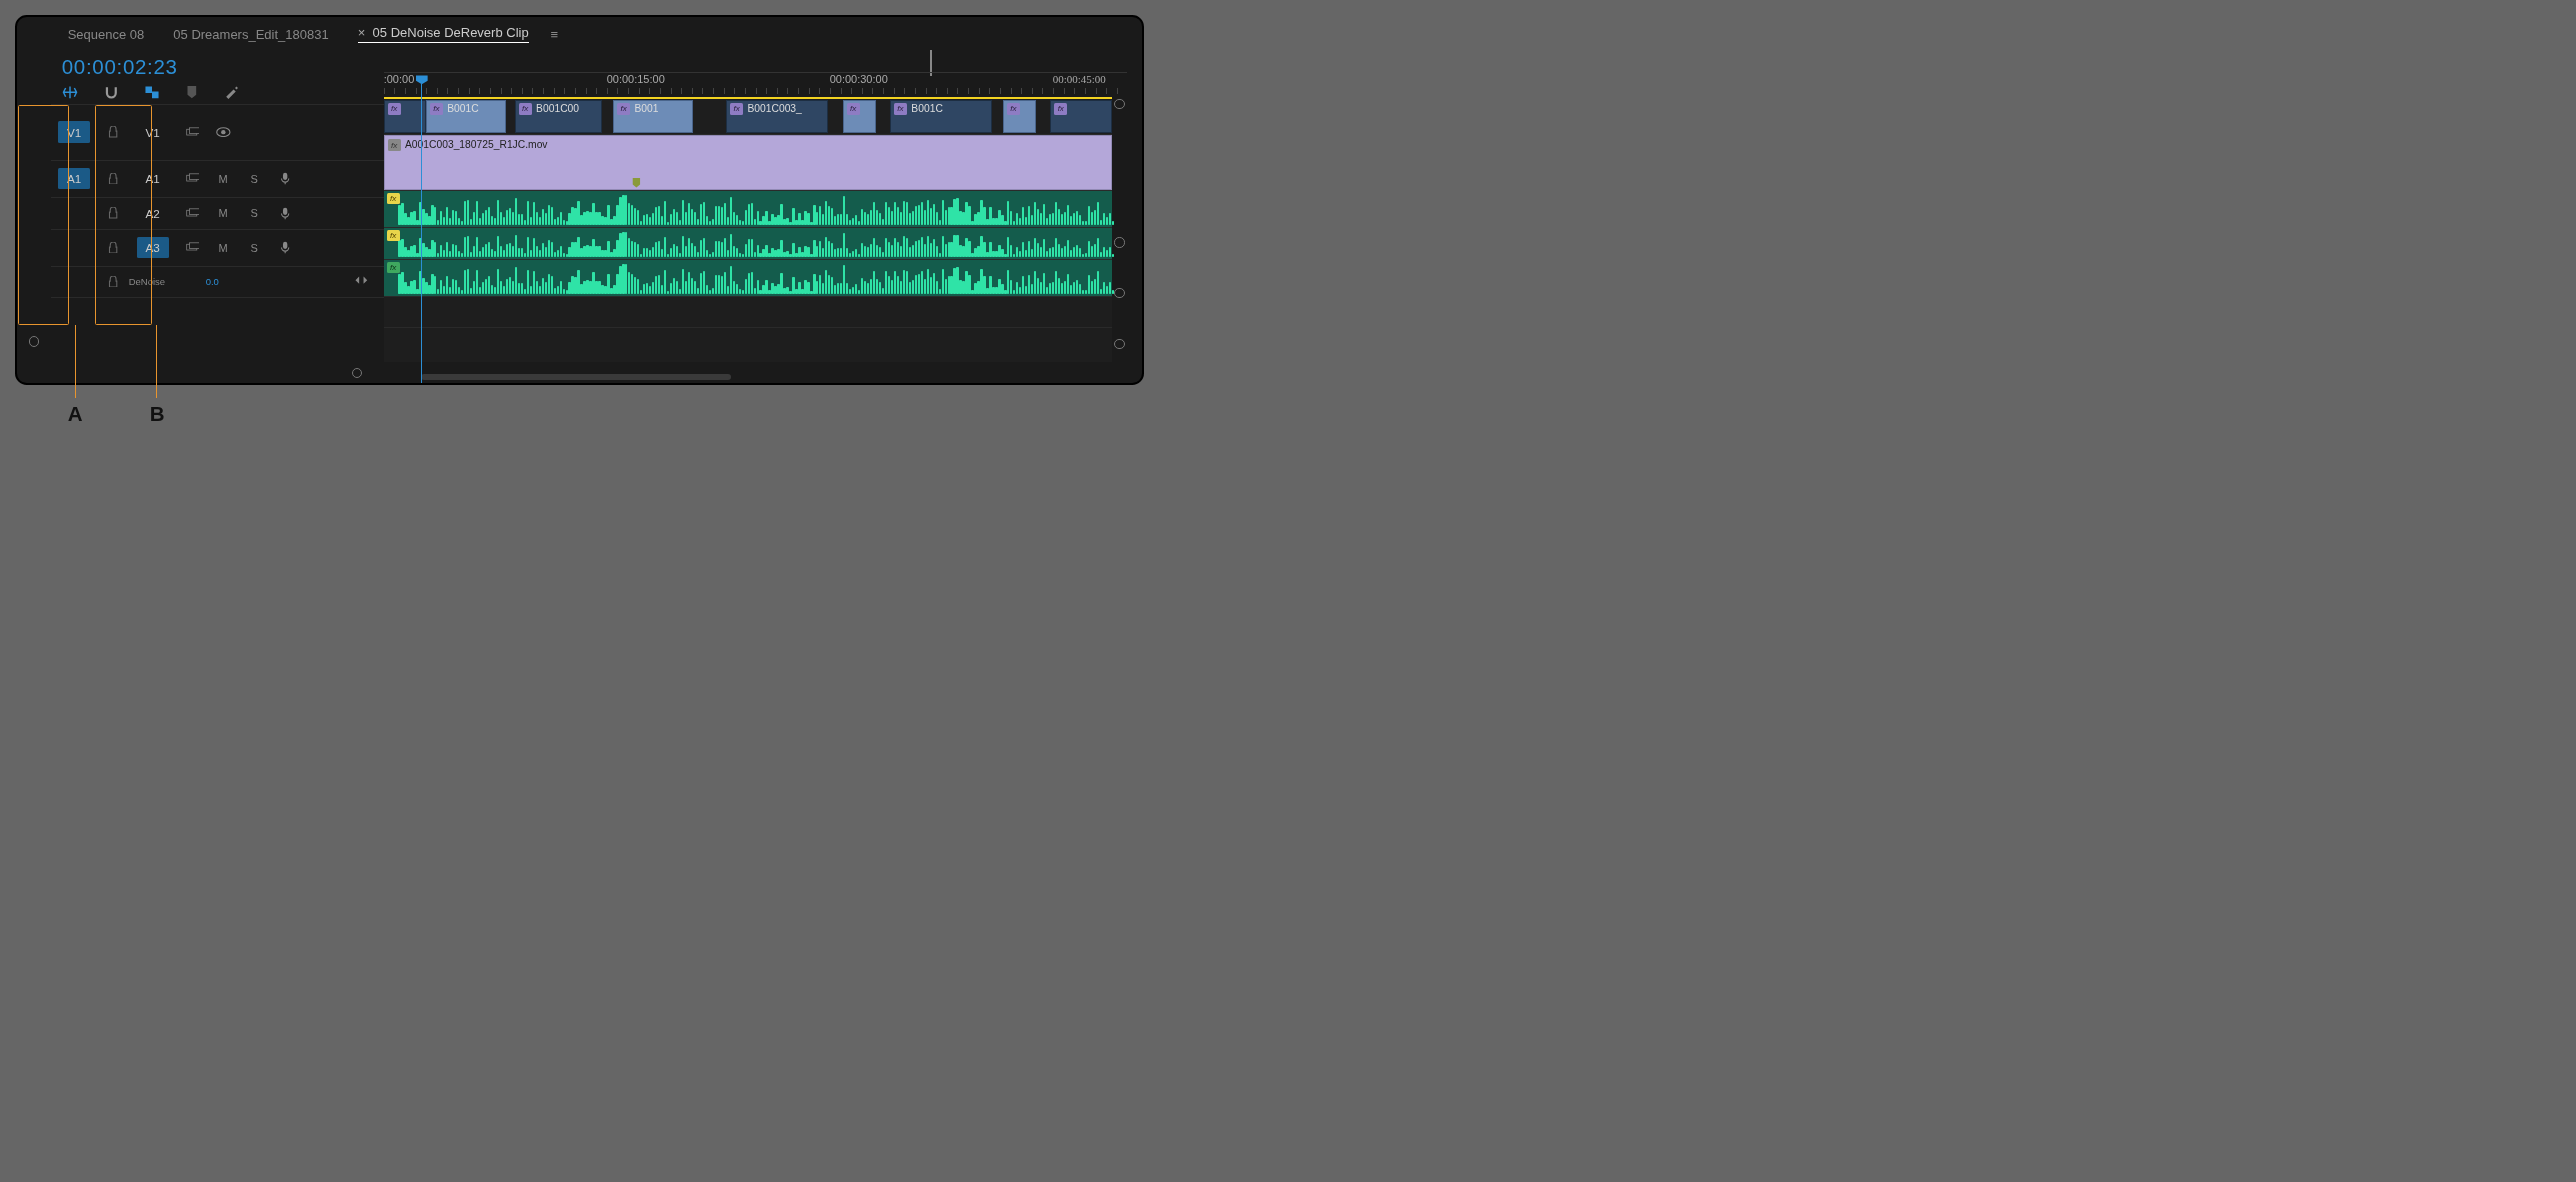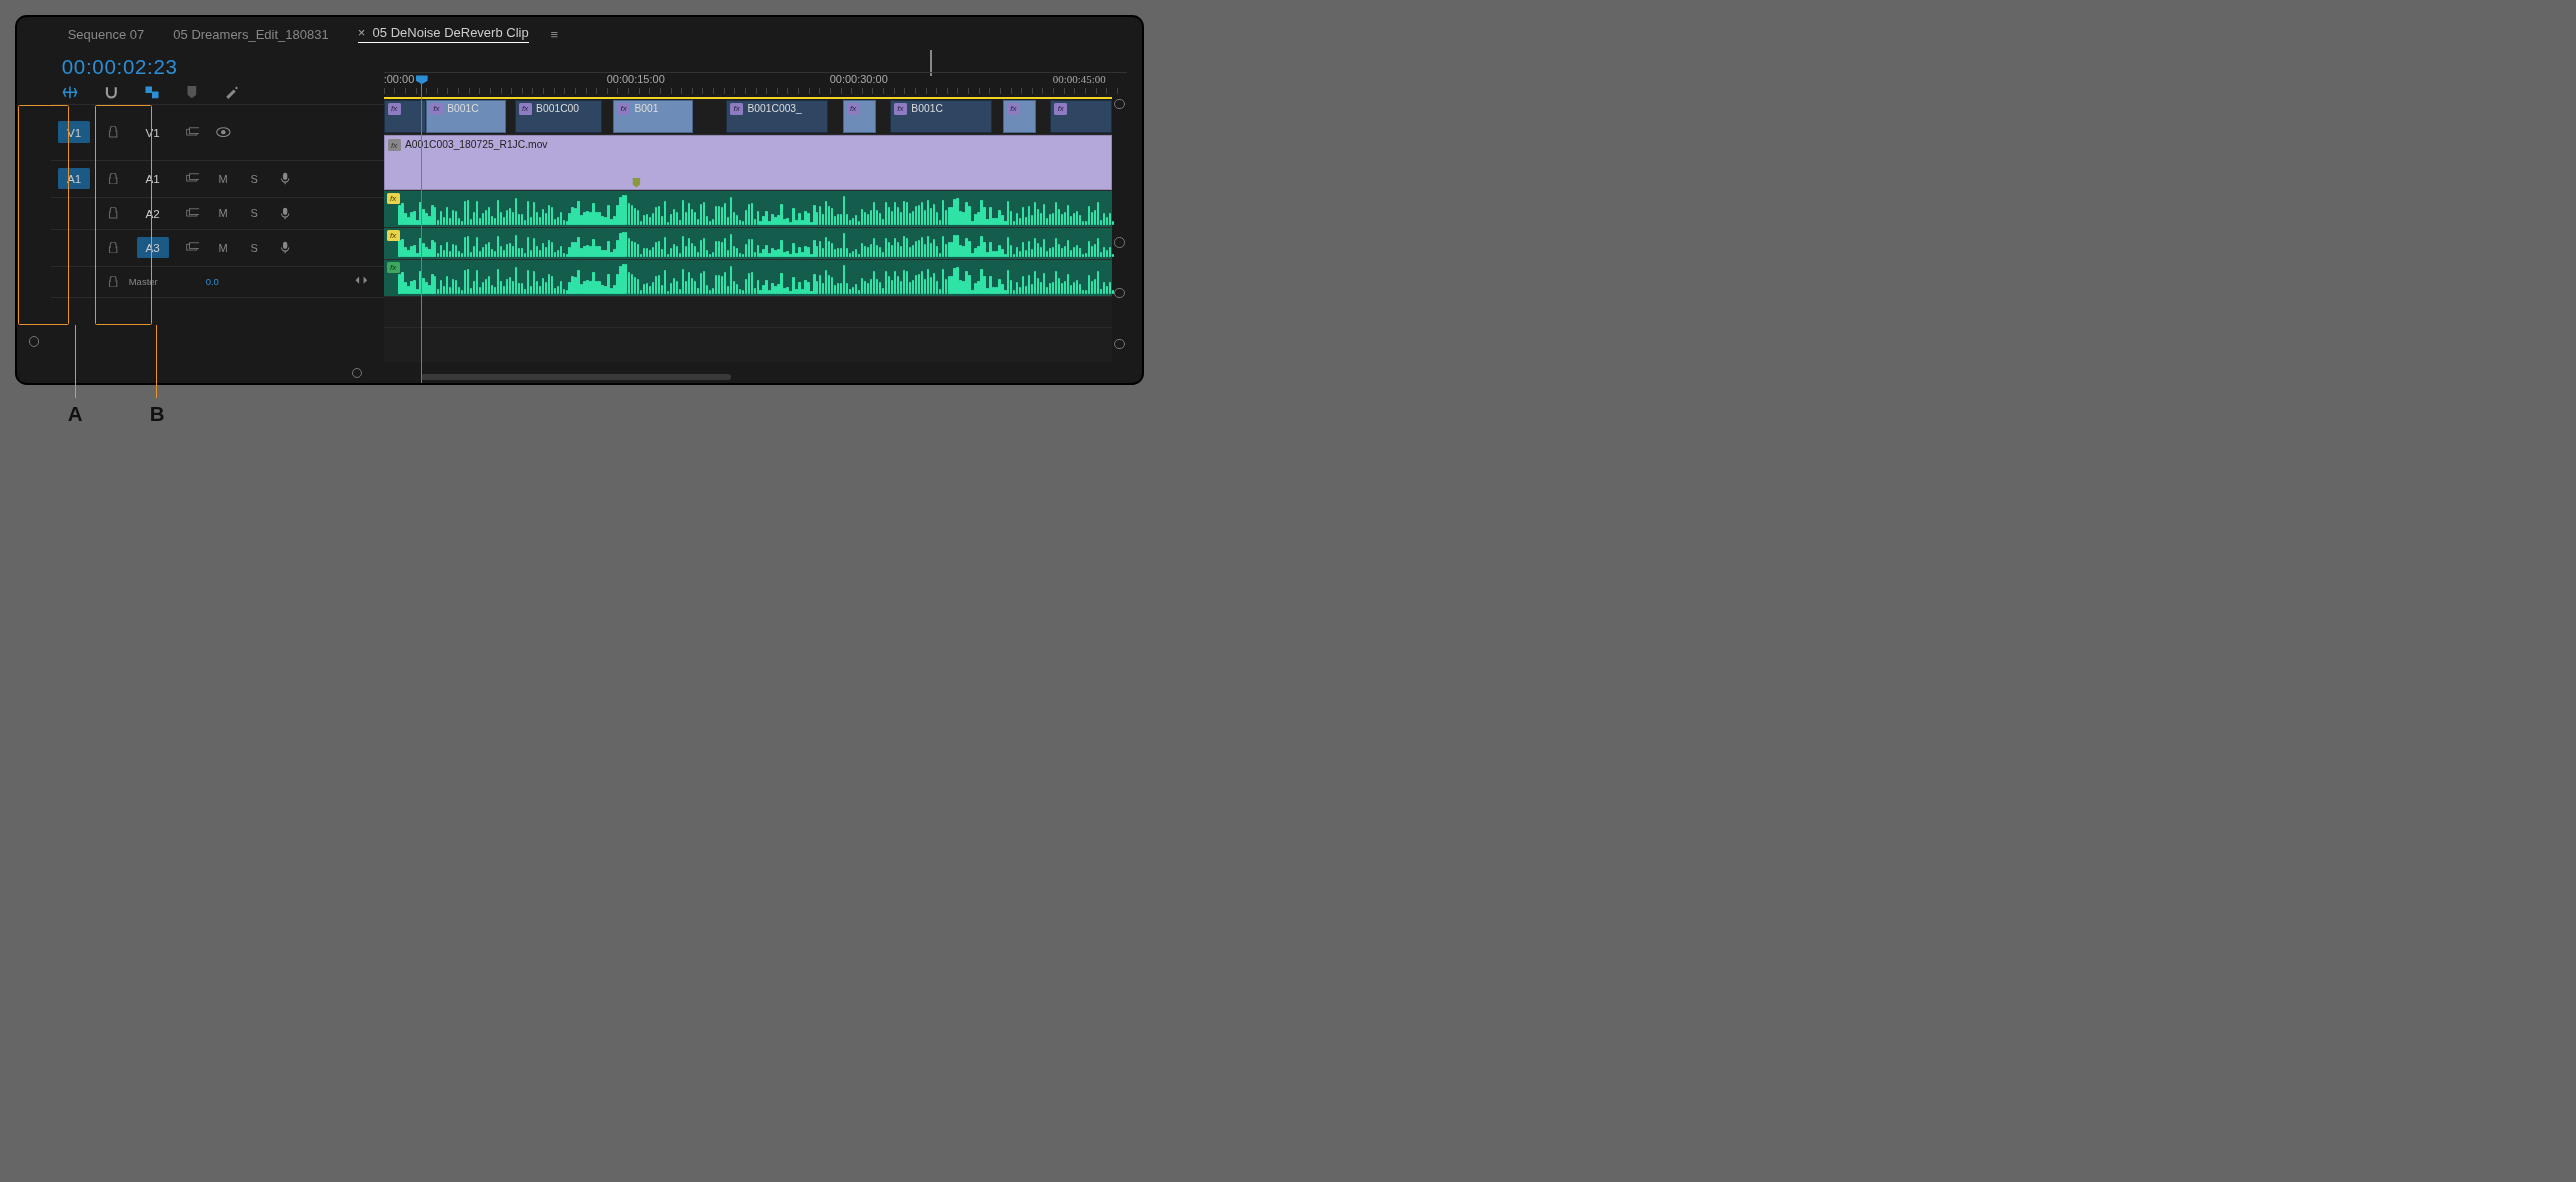--- a/index.html
+++ b/index.html
@@ -174,21 +174,21 @@
 .callouts .line{ position:absolute; width:1.5px; background:#e8952e; top:-60px; height:73px;}
 .callouts .lab{ position:absolute; top:17.6px; font-size:20.5px; font-weight:700; color:#111;}
 </style>
 </head>
 <body>
 
 <div class="panel">
 
   <div class="tabs">
     <div class="tab">
-      <span>Sequence 07</span>
+      <span>Sequence 08</span>
     </div>
     <div class="tab">
       <span>05 Dreamers_Edit_180831</span>
     </div>
     <div class="tab active">
       <span class="tab-close">×</span>
       <span>05 DeNoise DeReverb Clip</span>
     </div>
     <span class="tab-menu">≡</span>
   </div>
@@ -350,21 +350,21 @@
           </div>
         </div>
 
         <div class="track-header master-row">
           <div class="src-col"></div>
           <div class="lock-col">
             <svg width="10.3" height="11.7" viewBox="0 0 14 16">
                 <path d="M3 7V4a4 4 0 018 0v3h1v8H2V7z" fill="none" stroke="#666" stroke-width="1.5"></path>
               </svg>
           </div>
-          <div style="width:48px;"><span style="color:#888;">Master</span></div>
+          <div style="width:48px;"><span style="color:#888;">DeNoise</span></div>
           <span class="master-val">0.0</span>
           <div style="flex:1"></div>
           <span style="margin-right:14.7px;color:#888;">
             <svg width="14.7" height="10.3" viewBox="0 0 20 14">
                 <path d="M2 7l5-5v10zM18 7l-5-5v10z" fill="#888"></path>
               </svg>
           </span>
         </div>
         <div class="track-header" style="height:34px;border-top:0.7px solid #2a2a2a;"></div>
         <div style="height:20.5px;position:relative;">

